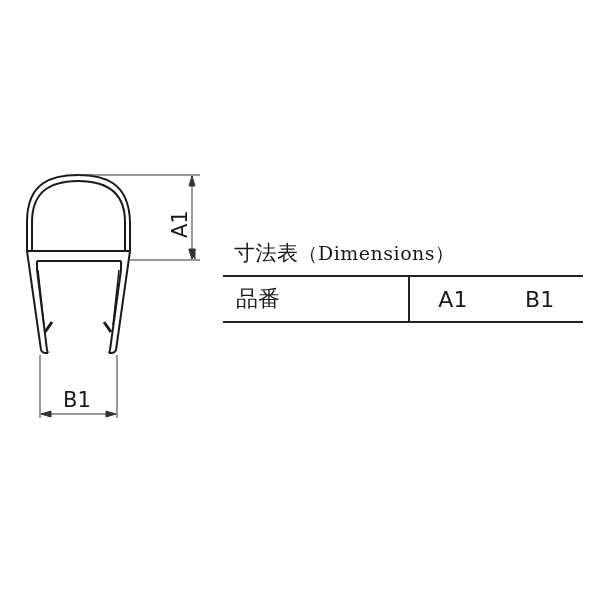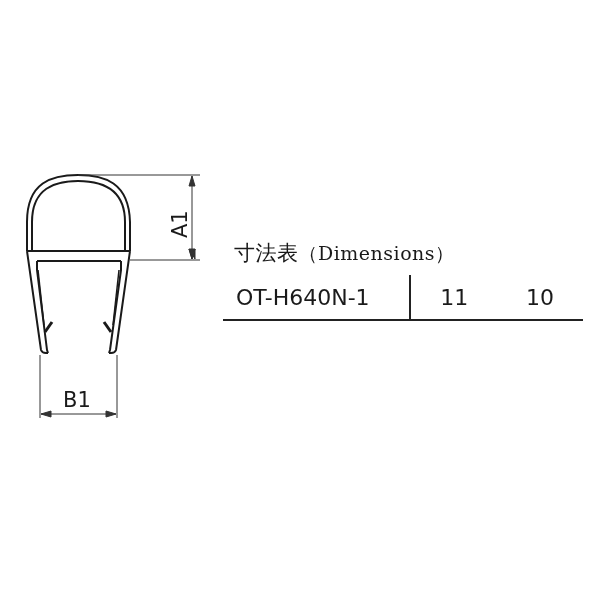--- a/index.html
+++ b/index.html
@@ -61,19 +61,19 @@
   </g>
   <text class="dimlabel" x="63" y="407">B1</text>
 </svg>
 
 <div class="title">
   <span class="jp">寸法表</span><span class="en">（Dimensions）</span>
 </div>
 
 <table class="dims">
   <tbody>
-  <tr>
-    <td class="c0">OT-H640N-1</td>
-    <td class="c1">11</td>
-    <td class="c2">10</td>
+      <tr>
+    <th class="c0">品番</th>
+    <th class="c1">A1</th>
+    <th class="c2">B1</th>
   </tr>
 </tbody>
   </table>
 
 </body></html>

